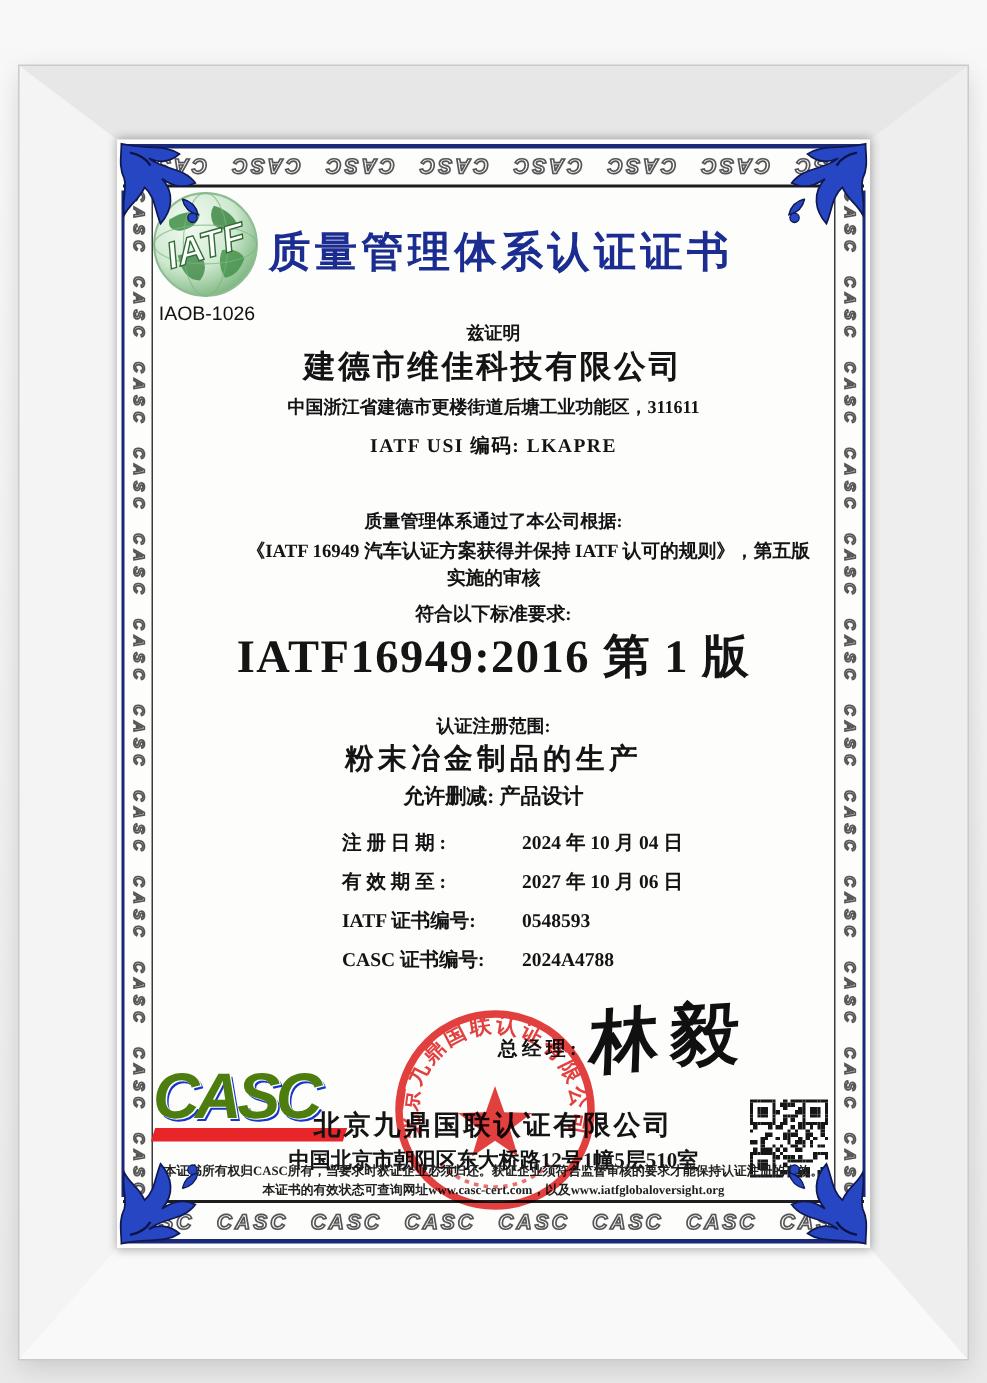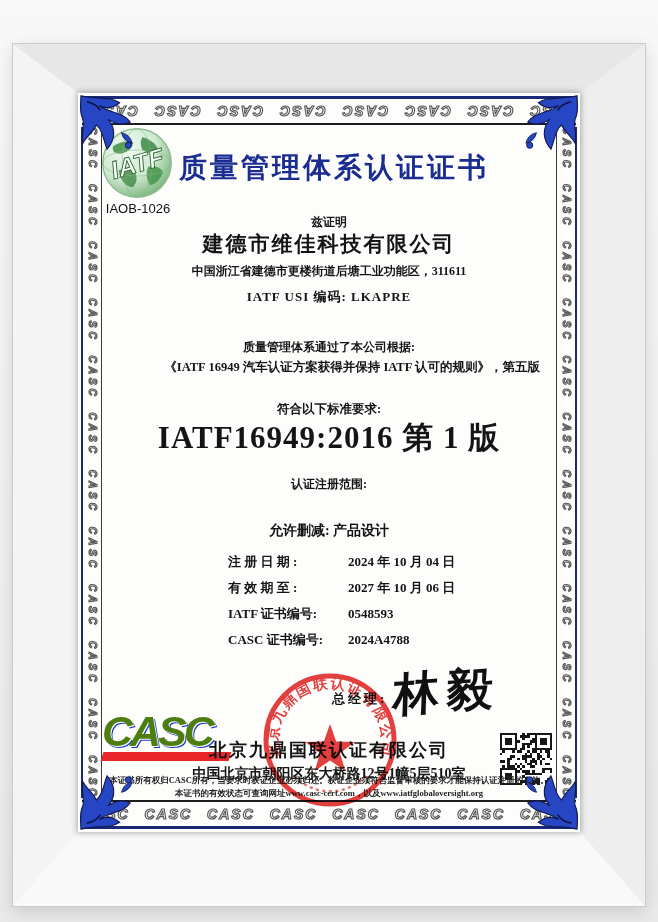--- a/index.html
+++ b/index.html
@@ -146,24 +146,26 @@
     <div class="iaob">IAOB-1026</div>
 
     <div class="title">质量管理体系认证证书</div>
     <div class="ctext certify">兹证明</div>
     <div class="ctext company">建德市维佳科技有限公司</div>
     <div class="ctext addr">中国浙江省建德市更楼街道后塘工业功能区，311611</div>
     <div class="ctext usi">IATF USI 编码: LKAPRE</div>
 
     <div class="ctext basis1">质量管理体系通过了本公司根据:</div>
     <div class="ctext basis2">《IATF 16949 汽车认证方案获得并保持 IATF 认可的规则》，第五版</div>
+    <div class="ctext basis3">实施的审核</div>
     <div class="ctext conform">符合以下标准要求:</div>
     <div class="ctext standard">IATF16949:2016 第 1 版</div>
 
     <div class="ctext scope-label">认证注册范围:</div>
+    <div class="ctext scope">粉末冶金制品的生产</div>
     <div class="ctext exclusion">允许删减: 产品设计</div>
 
     <div class="details">
       <div class="drow">
         <span class="dlabel">注 册 日 期 :</span>
         <span class="dvalue">2024 年 10 月 04 日</span>
       </div>
       <div class="drow">
         <span class="dlabel">有 效 期 至 :</span>
         <span class="dvalue">2027 年 10 月 06 日</span>

